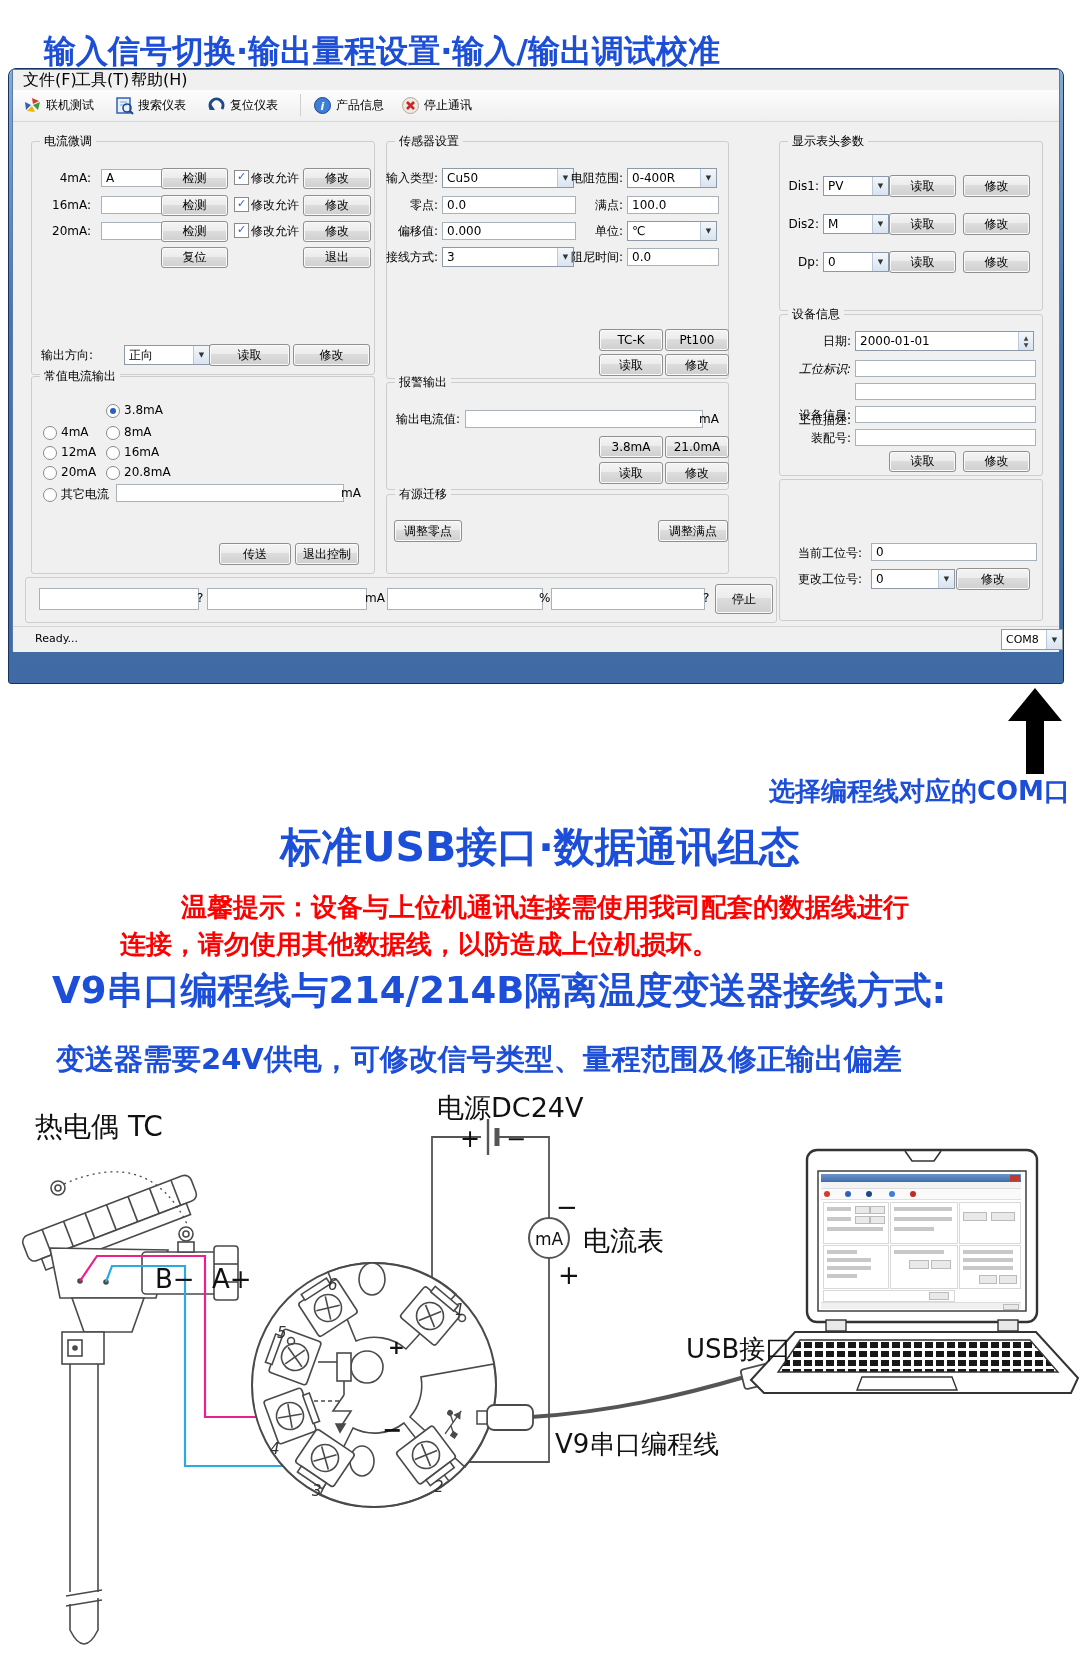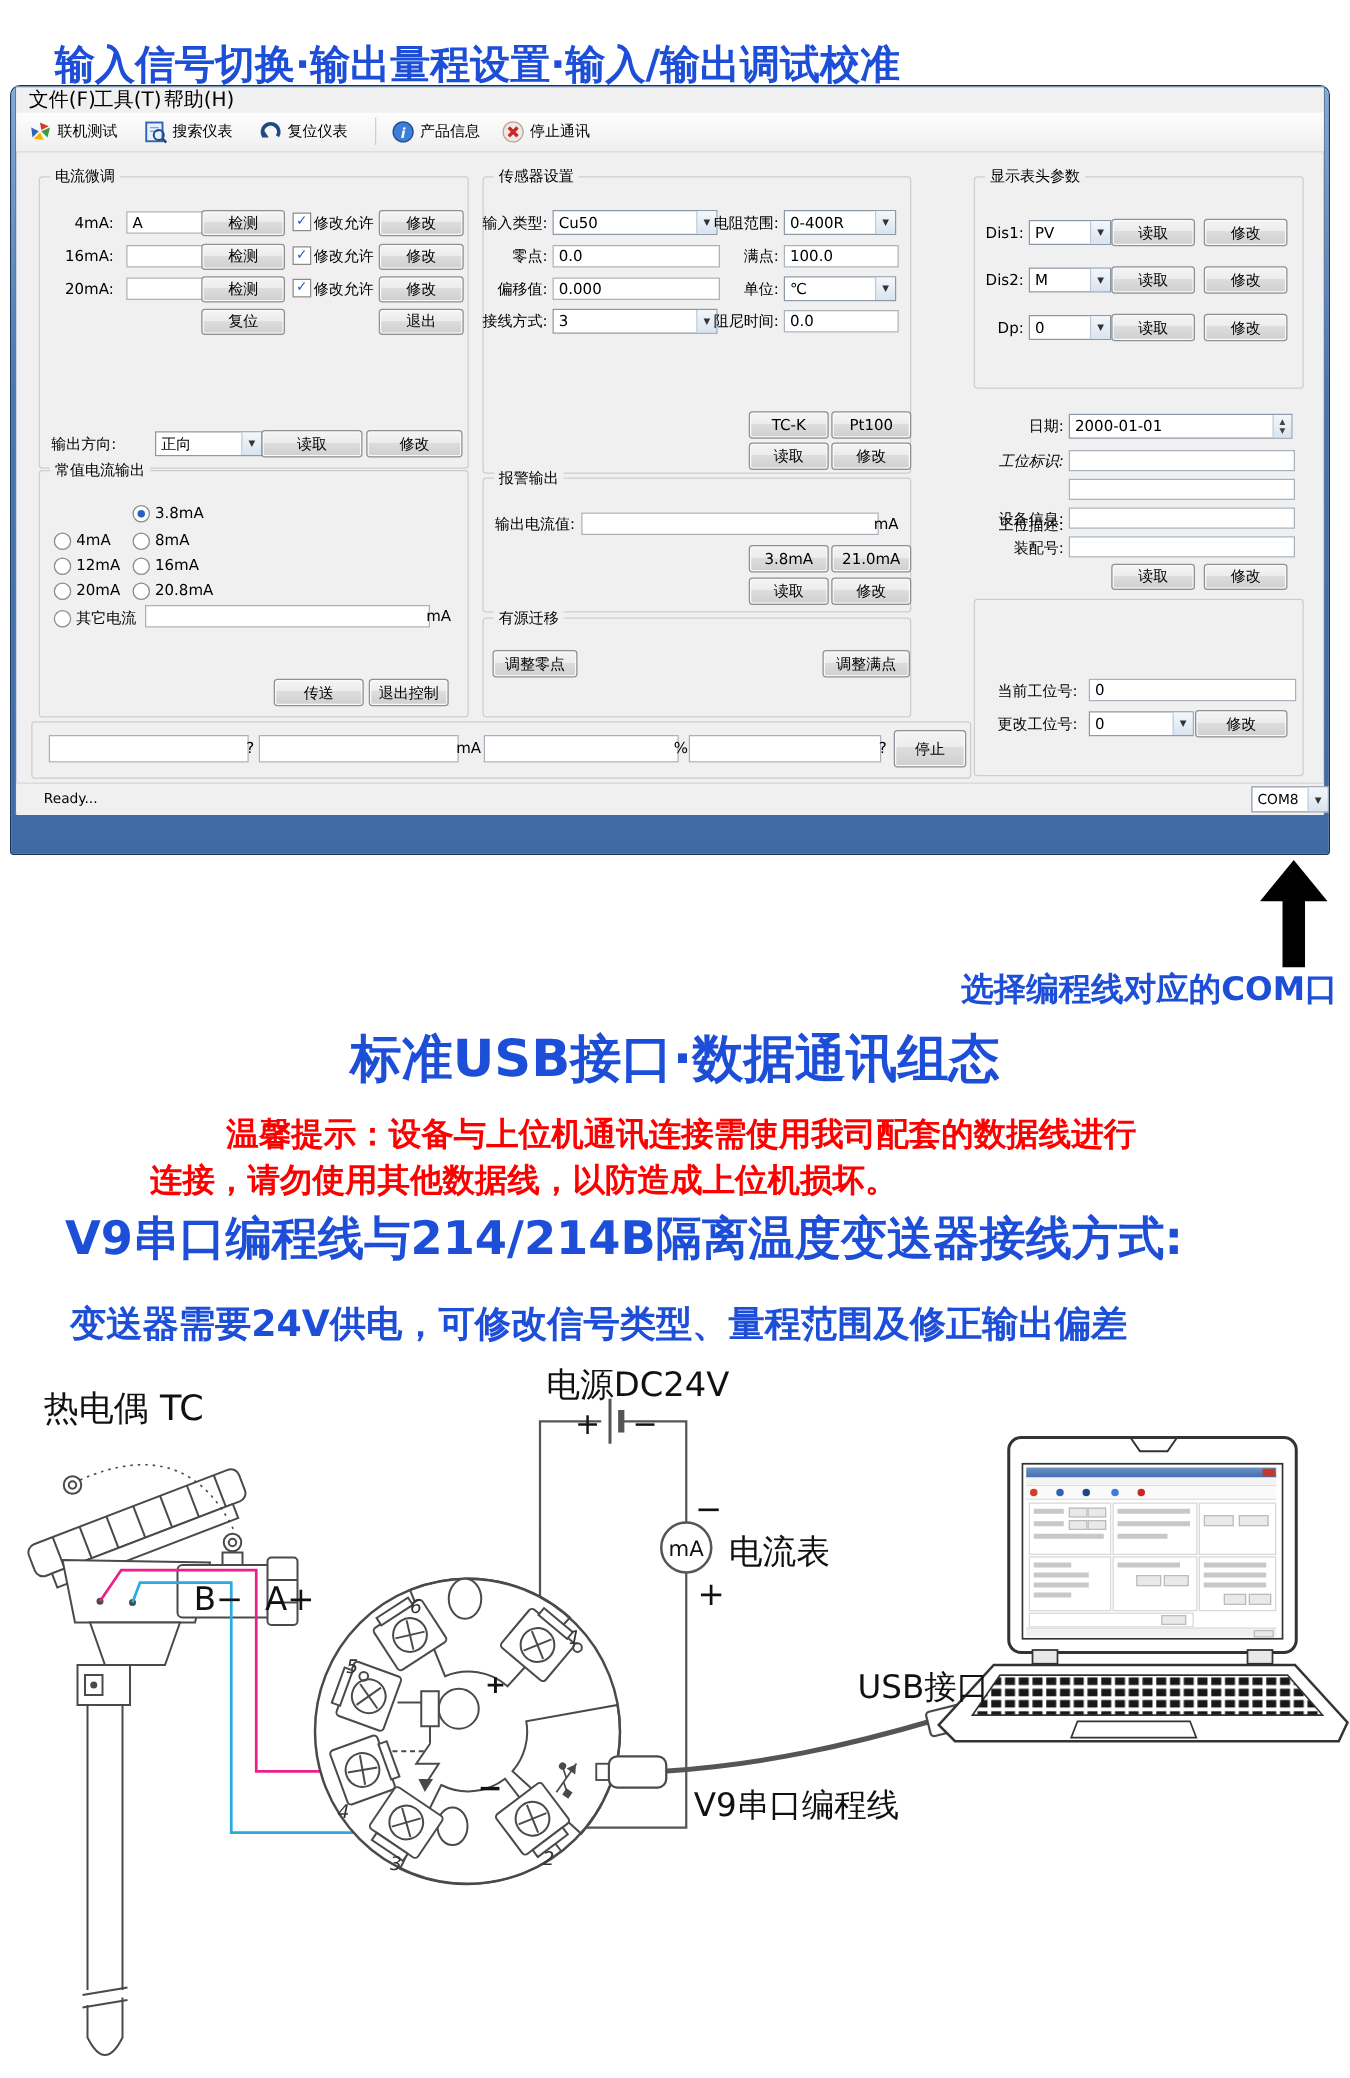--- a/index.html
+++ b/index.html
@@ -228,20 +228,23 @@
     <div class="btn" style="left:876px;top:143px;width:65px;height:20px;">读取</div>
     <div class="btn" style="left:950px;top:143px;width:65px;height:20px;">修改</div>
     <span class="lbl r" style="left:770px;top:183px;width:36px;">Dp:</span>
     <div class="cmb" style="left:810px;top:182px;width:60px;height:18px;">
       <span>0</span>
         <span class="arr">▼</span>
     </div>
     <div class="btn" style="left:876px;top:181px;width:65px;height:20px;">读取</div>
     <div class="btn" style="left:950px;top:181px;width:65px;height:20px;">修改</div>
 
+    <div class="grp" style="left:766px;top:244px;width:262px;height:160px;">
+      <span class="grp-t">设备信息</span>
+    </div>
     <span class="lbl r" style="left:778px;top:262px;width:60px;">日期:</span>
     <div class="cmb" style="left:842px;top:261px;width:173px;height:18px;">
       <span>2000-01-01</span>
       <span class="spin">
           <span>▲</span>
           <span>▼</span>
         </span>
     </div>
     <span class="lbl r" style="left:778px;top:290px;width:60px;font-style:italic;">工位标识:</span>
     <div class="inp" style="left:842px;top:290px;width:171px;height:15px;"></div>

